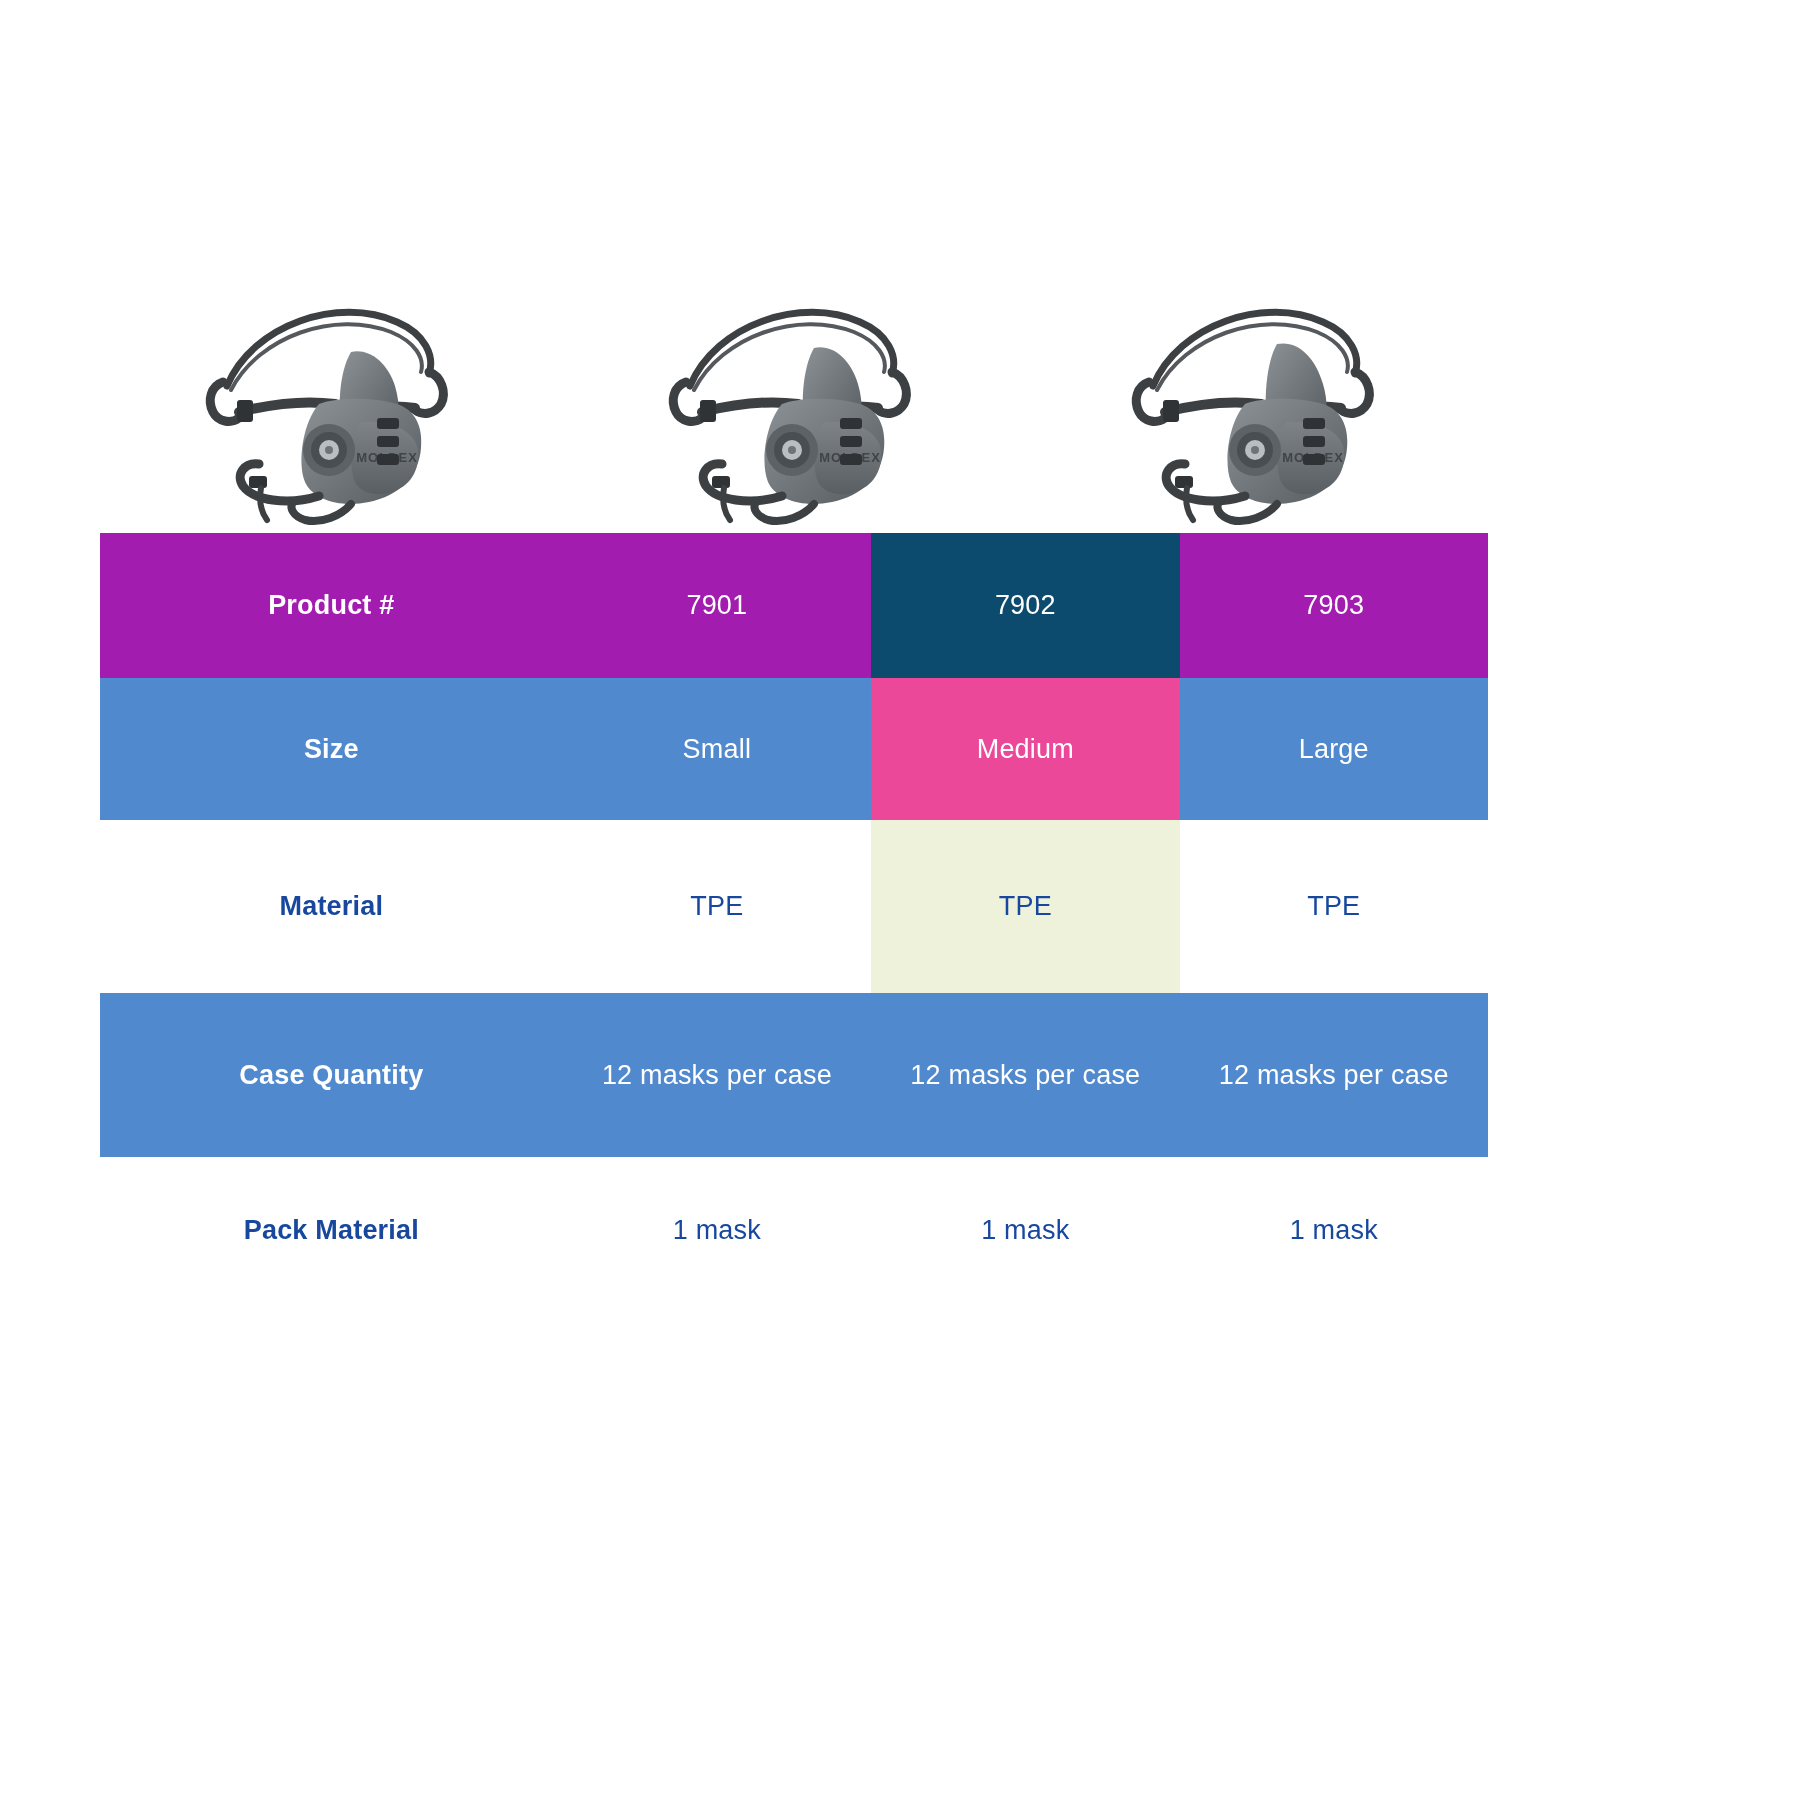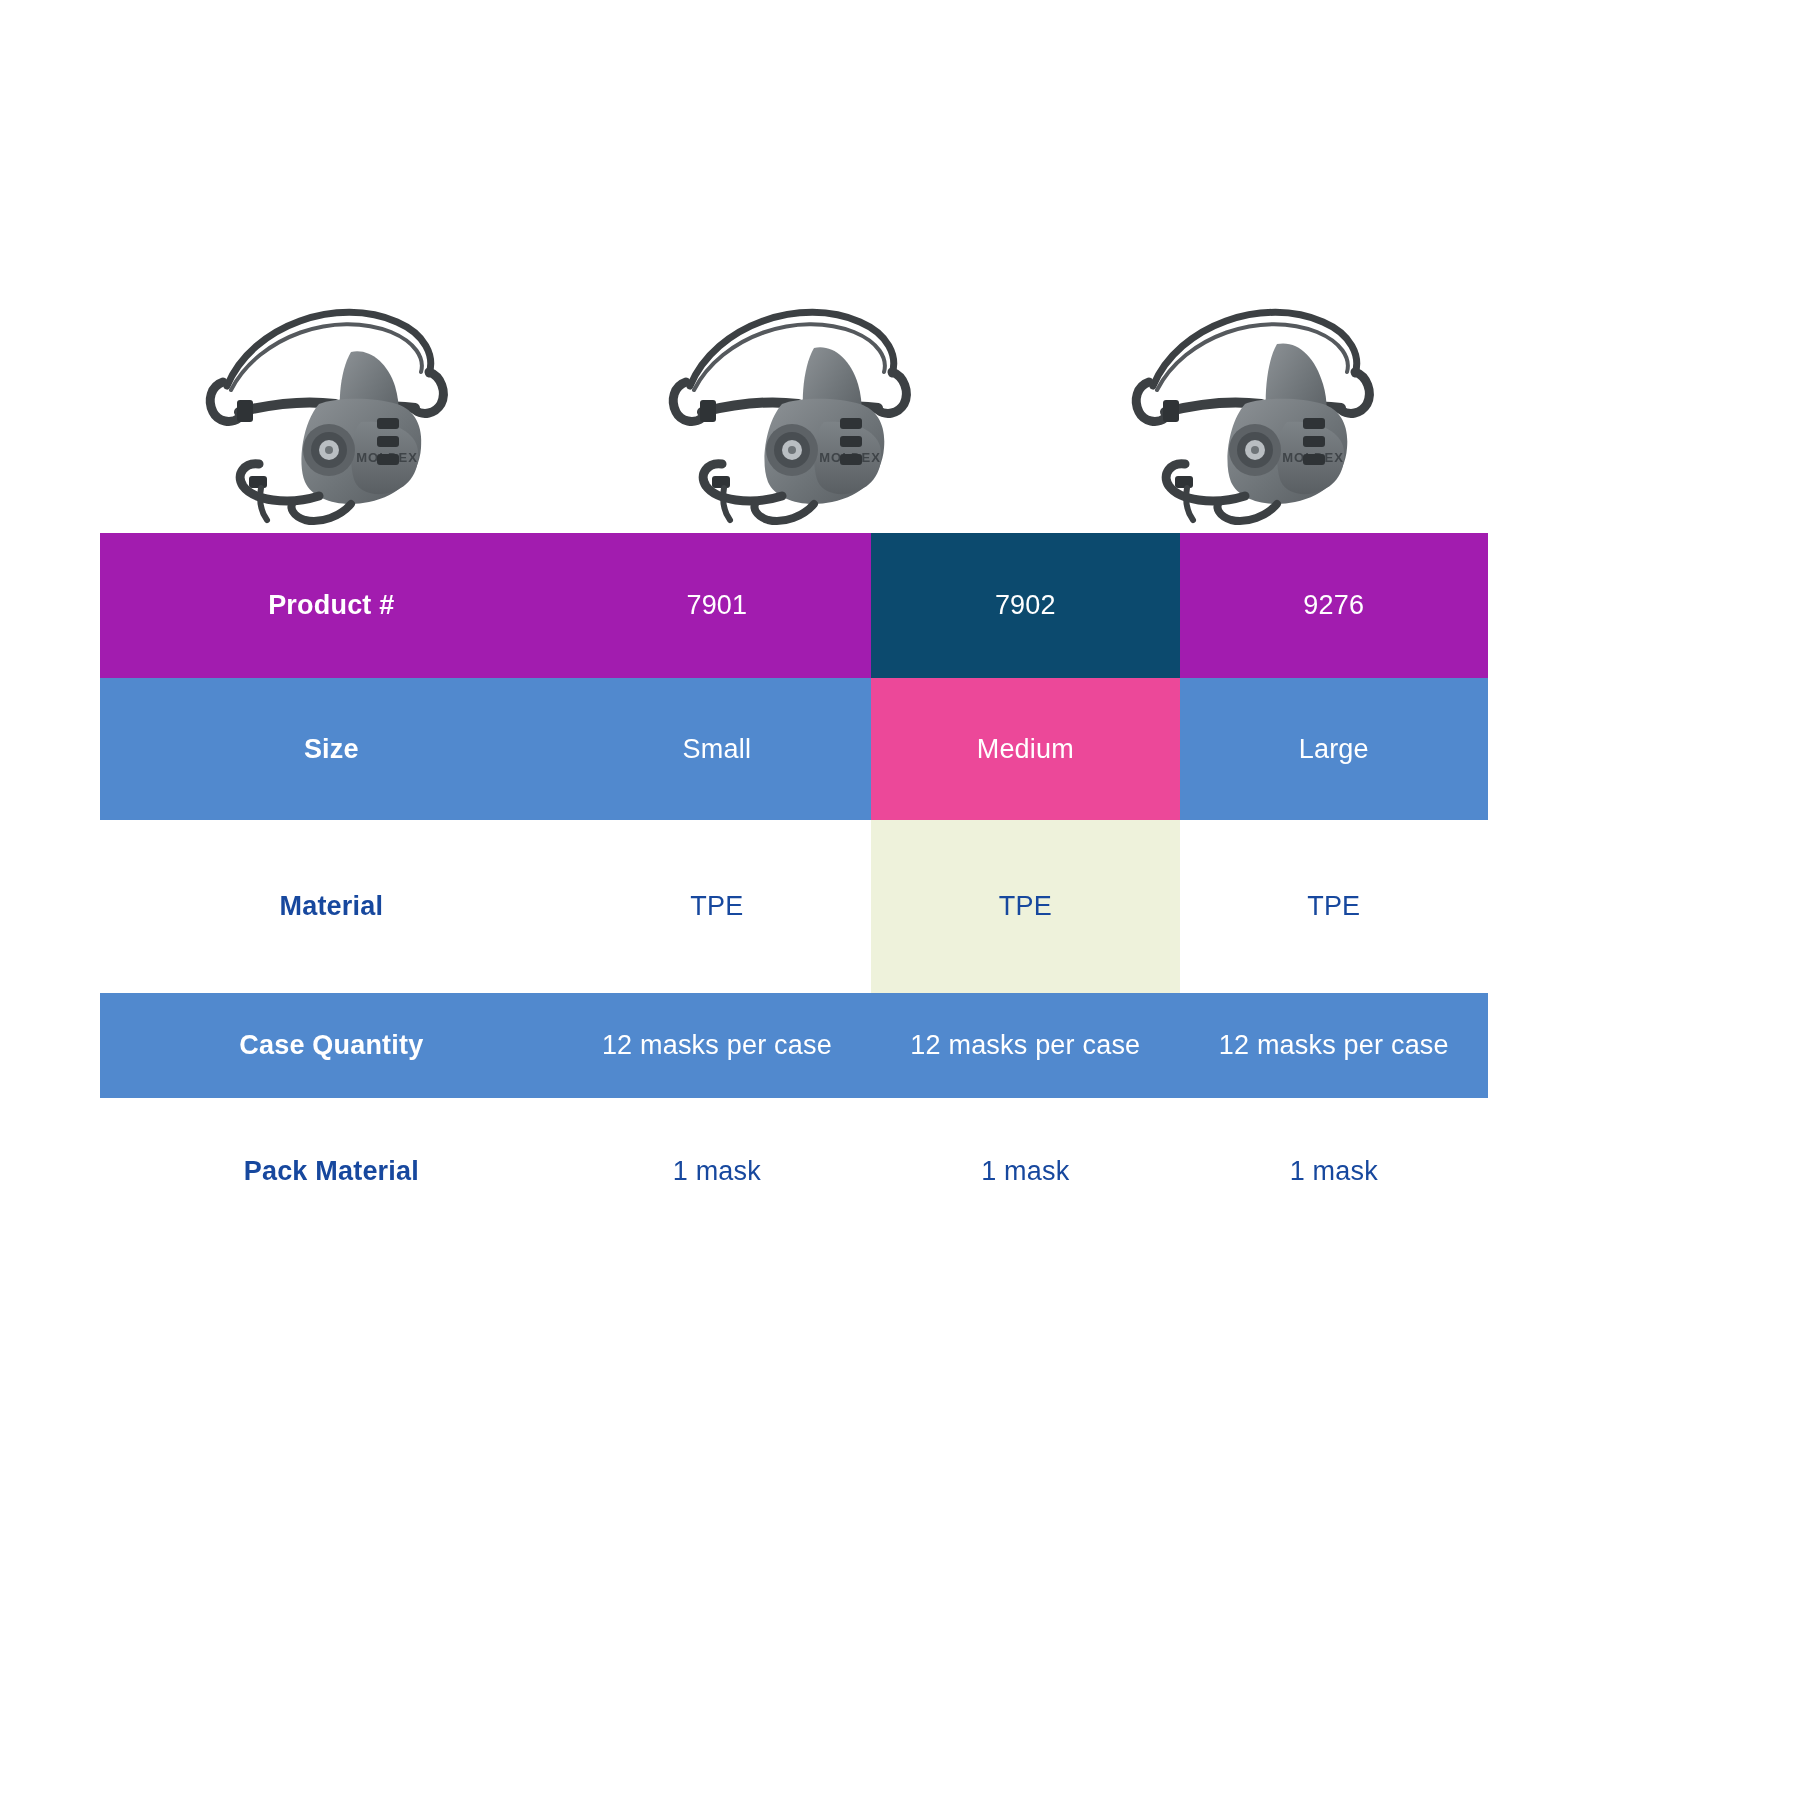--- a/index.html
+++ b/index.html
@@ -67,21 +67,21 @@
   }
   col.col-label   { width: 33.3333%; }
   col.col-a       { width: 22.2222%; }
   col.col-b       { width: 22.2222%; }
   col.col-c       { width: 22.2222%; }
 
   
   tr.row-product  td { height: 145px; }
   tr.row-size     td { height: 142px; }
   tr.row-material td { height: 173px; }
-  tr.row-case     td { height: 105px; }
+  tr.row-case     td { height: 164px; }
   tr.row-pack     td { height: 147px; }
 
   
   .bg-dark       { background: #a21caf; color: #ffffff; }
   .bg-mid        { background: #5189ce; color: #ffffff; }
   .bg-white      { background: #ffffff; color: #17489e; }
   .bg-green      { background: #0c4a6e; color: #ffffff; }
   .bg-green-mid  { background: #ec4899; color: #ffffff; }
   .bg-green-pale { background: #eef2db; color: #17489e; }
 
@@ -239,21 +239,21 @@
       <col class="col-a">
       <col class="col-b">
       <col class="col-c">
     </colgroup>
     <tbody>
 
       <tr class="row-product">
         <td class="label-cell bg-dark">Product #</td>
         <td class="bg-dark">7901</td>
         <td class="bg-green">7902</td>
-        <td class="bg-dark">9276</td>
+        <td class="bg-dark">7903</td>
       </tr>
 
       <tr class="row-size">
         <td class="label-cell bg-mid">Size</td>
         <td class="bg-mid">Small</td>
         <td class="bg-green-mid">Medium</td>
         <td class="bg-mid">Large</td>
       </tr>
 
       <tr class="row-material">

